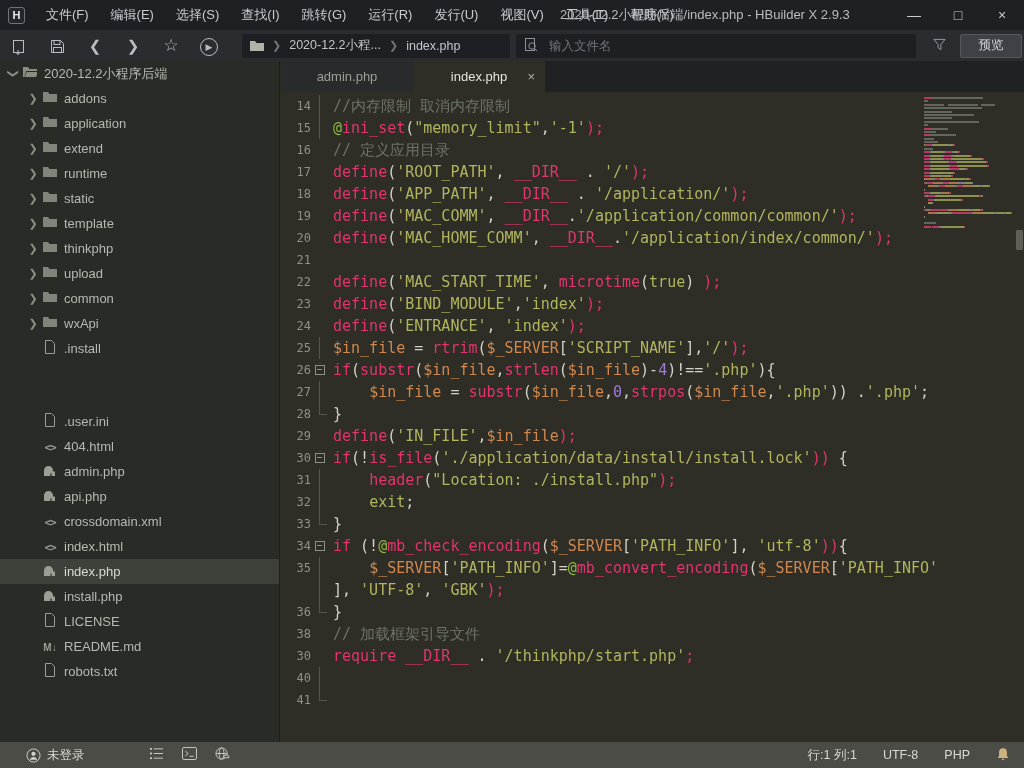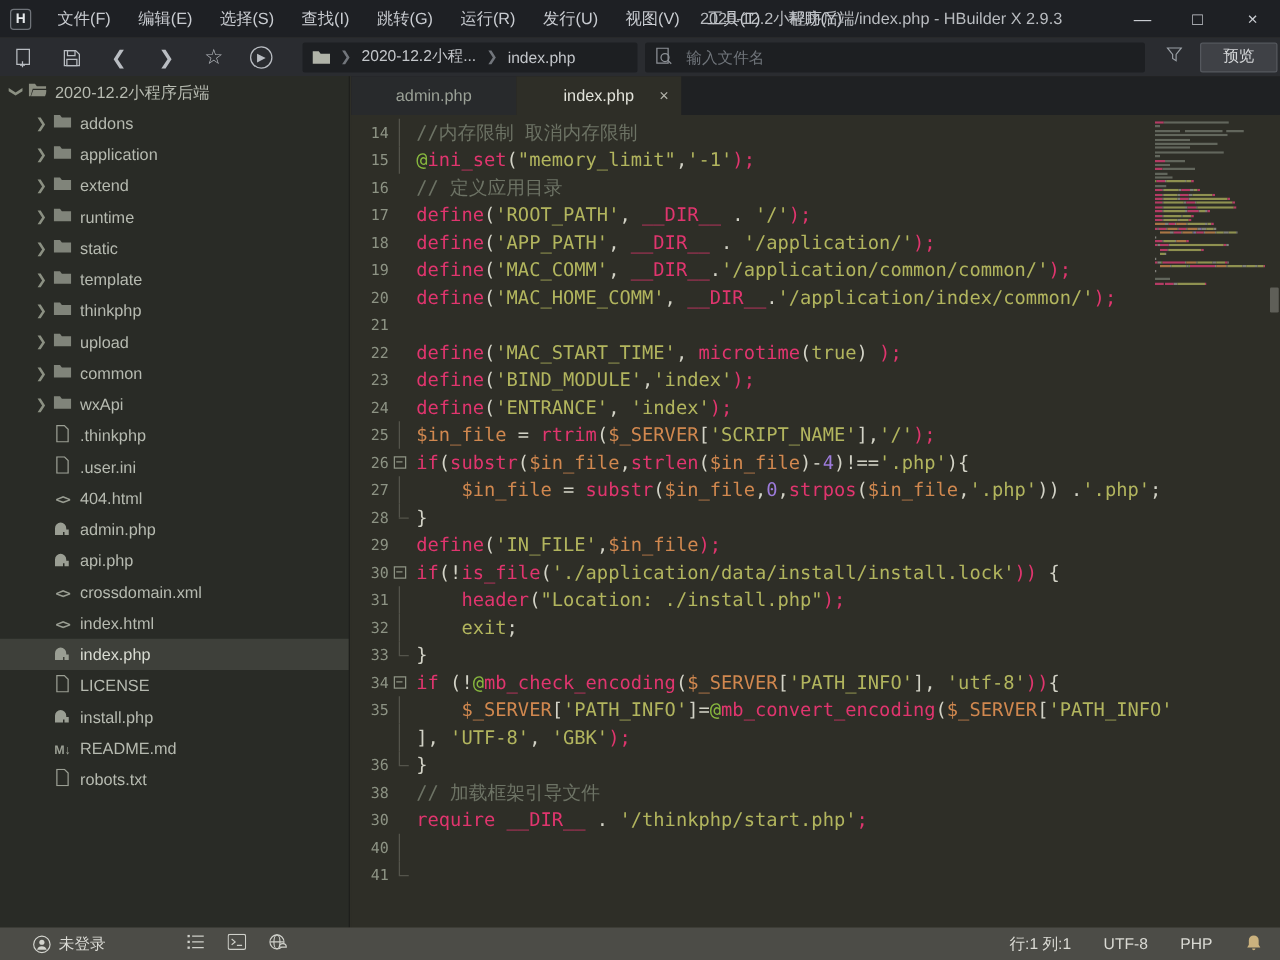--- a/index.html
+++ b/index.html
@@ -226,23 +226,23 @@
         <span class="tree-ic"><svg width="14" height="12" viewBox="0 0 14 12">
             <path fill="#80847a" d="M0 1h5l1.5 2H14v8H0z"></path>
           </svg></span>
         <span class="tree-label">wxApi</span>
       </div>
       <div class="tree-row" style="padding-left: 26px;">
         <span class="tree-chev"></span>
         <span class="tree-ic"><svg width="12" height="14" viewBox="0 0 12 14">
             <path d="M1.5 .5h6L10.5 3.5V13.5h-9z" fill="none" stroke="#9a9e93"></path>
           </svg></span>
-        <span class="tree-label">.thinkphp</span>
-      </div>
-      <div class="tree-row" style="padding-left: 26px;">
+        <span class="tree-label">.install</span>
+      </div>
+      <div class="tree-row" style="padding-left: 26px; margin-top: 48px;">
         <span class="tree-chev"></span>
         <span class="tree-ic"><svg width="12" height="14" viewBox="0 0 12 14">
             <path d="M1.5 .5h6L10.5 3.5V13.5h-9z" fill="none" stroke="#9a9e93"></path>
           </svg></span>
         <span class="tree-label">.user.ini</span>
       </div>
       <div class="tree-row" style="padding-left: 26px;">
         <span class="tree-chev"></span>
         <span class="tree-ic"><span class="code-gl">&lt;&gt;</span></span>
         <span class="tree-label">404.html</span>
@@ -273,31 +273,31 @@
       </div>
       <div class="tree-row selected" style="padding-left: 26px;">
         <span class="tree-chev"></span>
         <span class="tree-ic"><svg width="15" height="13" viewBox="0 0 15 13">
             <path fill="#9a9e93" d="M1 12V6.5a4.5 4.5 0 0 1 9 0v1h2v4.5h-3.4V9.6h-1.2V12z"></path>
           </svg></span>
         <span class="tree-label">index.php</span>
       </div>
       <div class="tree-row" style="padding-left: 26px;">
         <span class="tree-chev"></span>
+        <span class="tree-ic"><svg width="15" height="13" viewBox="0 0 15 13">
+            <path fill="#9a9e93" d="M1 12V6.5a4.5 4.5 0 0 1 9 0v1h2v4.5h-3.4V9.6h-1.2V12z"></path>
+          </svg></span>
+        <span class="tree-label">install.php</span>
+      </div>
+      <div class="tree-row" style="padding-left: 26px;">
+        <span class="tree-chev"></span>
         <span class="tree-ic"><svg width="12" height="14" viewBox="0 0 12 14">
             <path d="M1.5 .5h6L10.5 3.5V13.5h-9z" fill="none" stroke="#9a9e93"></path>
           </svg></span>
         <span class="tree-label">LICENSE</span>
-      </div>
-      <div class="tree-row" style="padding-left: 26px;">
-        <span class="tree-chev"></span>
-        <span class="tree-ic"><svg width="15" height="13" viewBox="0 0 15 13">
-            <path fill="#9a9e93" d="M1 12V6.5a4.5 4.5 0 0 1 9 0v1h2v4.5h-3.4V9.6h-1.2V12z"></path>
-          </svg></span>
-        <span class="tree-label">install.php</span>
       </div>
       <div class="tree-row" style="padding-left: 26px;">
         <span class="tree-chev"></span>
         <span class="tree-ic"><span class="md-gl">M↓</span></span>
         <span class="tree-label">README.md</span>
       </div>
       <div class="tree-row" style="padding-left: 26px;">
         <span class="tree-chev"></span>
         <span class="tree-ic"><svg width="12" height="14" viewBox="0 0 12 14">
             <path d="M1.5 .5h6L10.5 3.5V13.5h-9z" fill="none" stroke="#9a9e93"></path>

